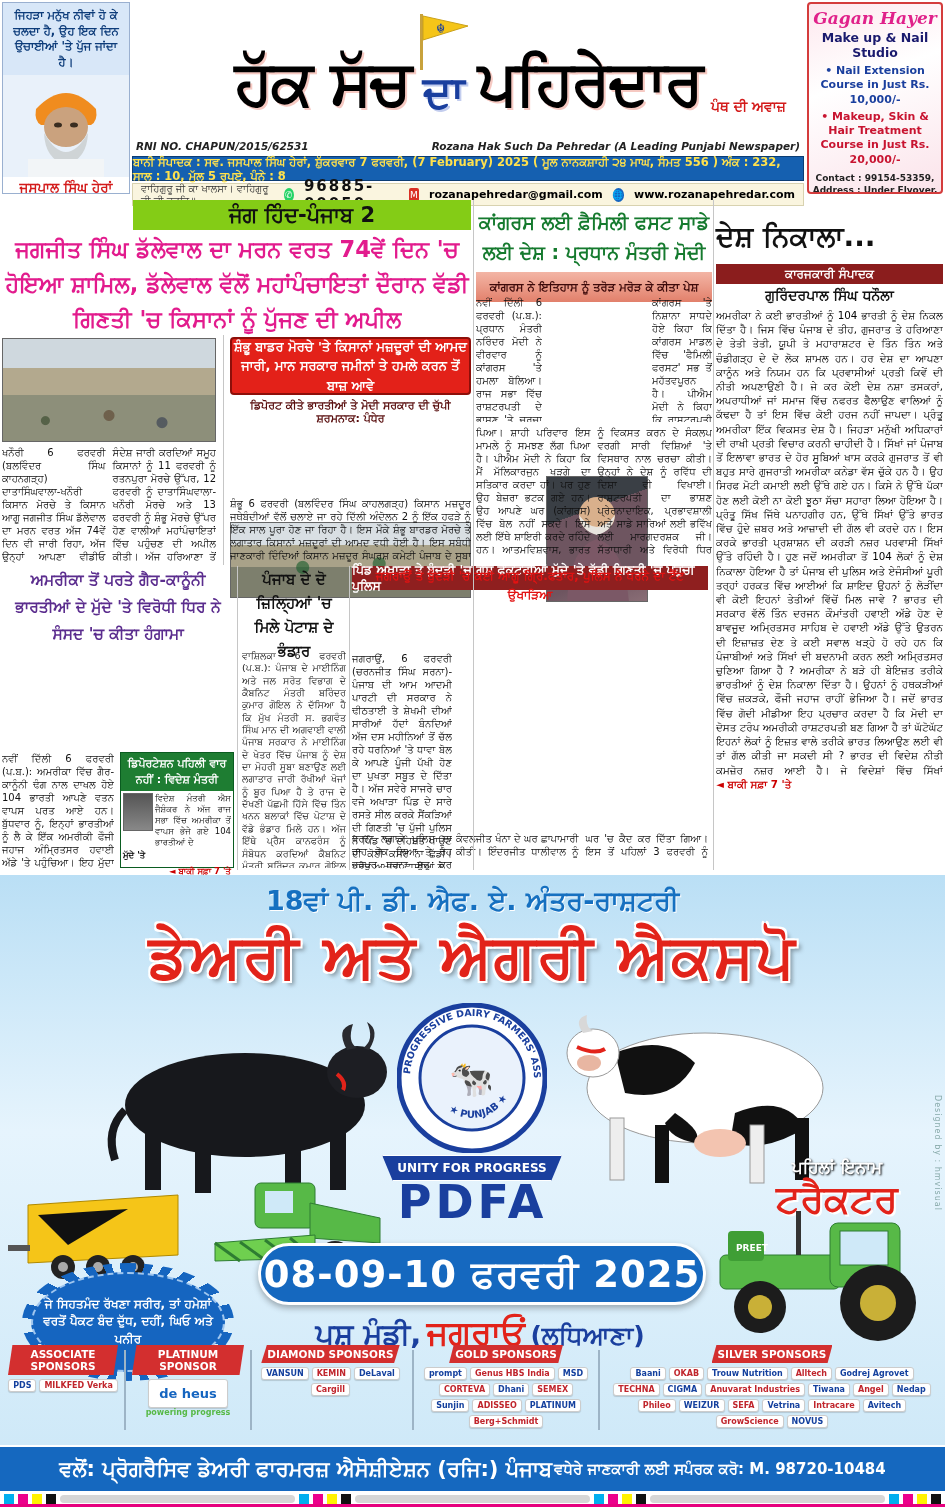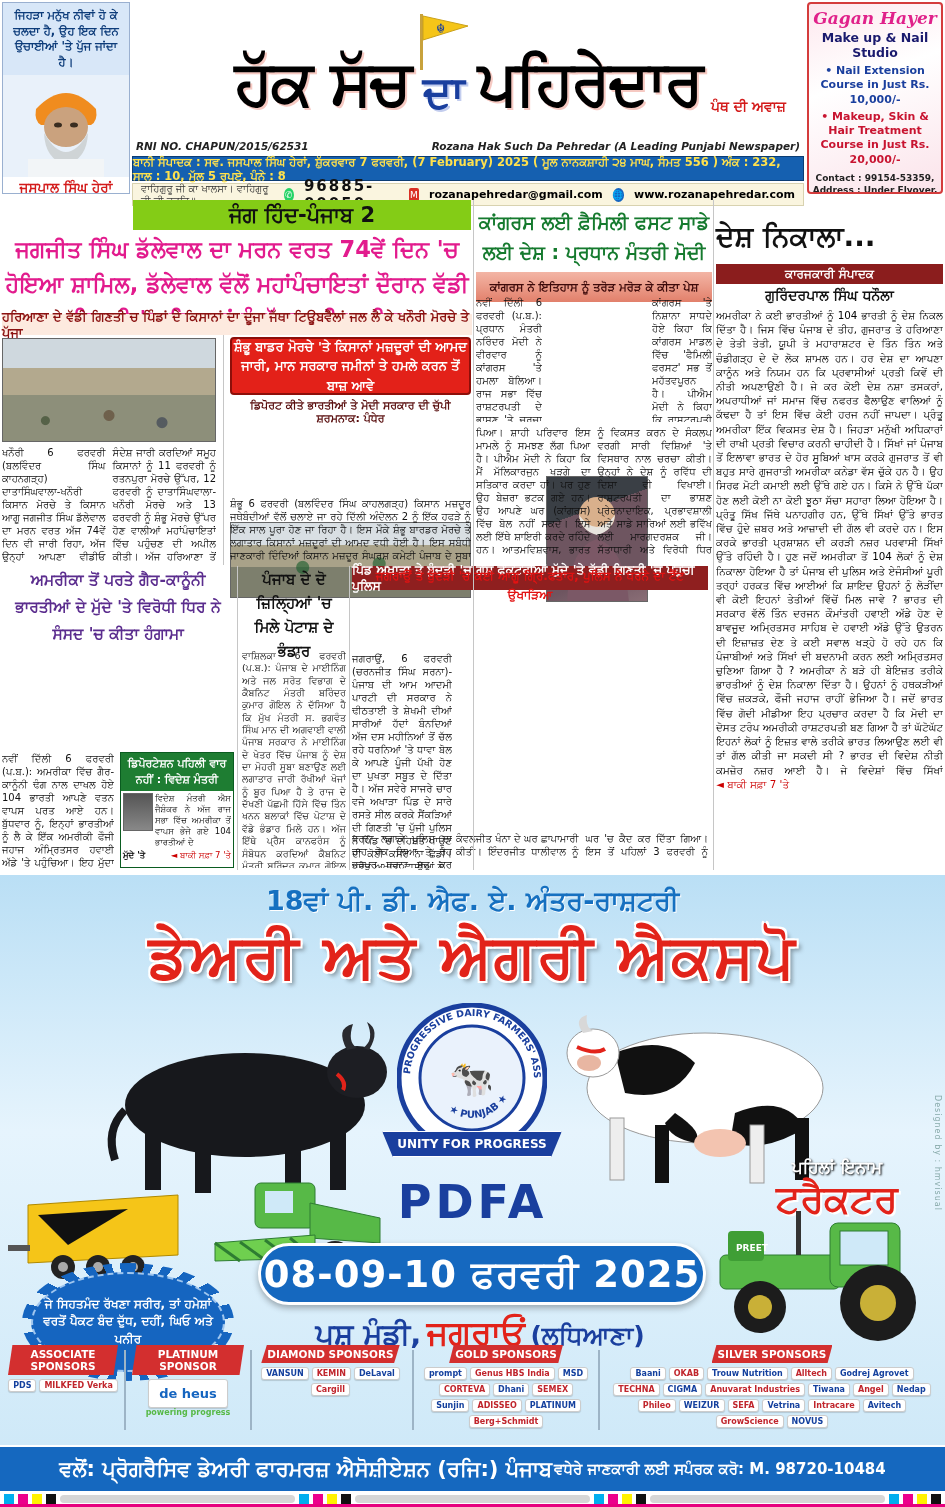--- a/index.html
+++ b/index.html
@@ -52,21 +52,21 @@
       radial-gradient(circle at 62% 55%, rgba(20,90,40,.6) 6px, transparent 7px),
       linear-gradient(#d9dfe3 0 30%, #a9a289 30% 60%, #7d7f6d 60%); }
   .police { background:
       radial-gradient(circle at 25% 45%, rgba(150,30,40,.7) 4px, transparent 5px),
       radial-gradient(circle at 55% 42%, rgba(150,30,40,.7) 4px, transparent 5px),
       radial-gradient(circle at 80% 47%, rgba(150,30,40,.7) 4px, transparent 5px),
       linear-gradient(#d5dadd 0 25%, #b9a87c 25% 70%, #96917b 70%); }
   .modi-ph { background:linear-gradient(160deg,#3a3f45 0 30%, #6e5560 30% 75%, #8a6e76); }
   .body-txt { font-size:10px; line-height:1.3; color:#111; }
   .two-col { column-count:2; column-gap:7px; }
-  .cont-mark { color:#c00; font-weight:normal; white-space:nowrap; }
+  .cont-mark { color:#c00; font-weight:bold; white-space:nowrap;margin-top:16px; }
   .redbox { left:230px; top:337px; width:241px; height:58px; background:#e32119; border:2px solid #8d0f0a; border-radius:4px; color:#fff; font-weight:bold; font-size:13px; line-height:1.5; display:flex; align-items:center; justify-content:center; text-align:center; padding:2px; }
   .cap { font-weight:bold; color:#5a1010; font-size:11px; }
   .headline-green { left:476px; top:207px; width:236px; height:62px; color:#157a2e; font-weight:bold; font-size:19px; line-height:1.6; text-align:center; }
   .redbar-sub { left:476px; top:272px; width:236px; height:30px; background:linear-gradient(#f3b5a5,#e2806b); color:#3d0a0a; font-weight:bold; font-size:11.5px; display:flex; align-items:center; justify-content:center; }
   .ed-title { left:716px; top:220px; width:227px; height:42px; color:#111; font-weight:bold; font-size:28px; }
   .ed-bar { left:716px; top:264px; width:227px; height:20px; background:#8b1d1d; color:#fff; font-weight:bold; font-size:12px; display:flex; align-items:center; justify-content:center; }
   .ed-author { left:716px; top:287px; width:227px; height:19px; font-weight:bold; font-size:14px; text-align:center; color:#111; }
   .ed-body { left:716px; top:308px; width:227px; height:562px; font-size:10.3px; line-height:1.38; overflow:hidden; }
   .headline-purple { left:2px; top:567px; width:232px; height:60px; color:#5b2d8e; font-weight:bold; font-size:15.5px; line-height:1.75; text-align:center; }
   .greenbox { left:120px; top:752px; width:114px; height:116px; border:1px solid #0a5c20; }
@@ -75,21 +75,21 @@
   .maroon-bar { left:352px; top:566px; width:356px; height:24px; background:#8f1f1f; color:#fff; font-weight:bold; font-size:12.5px; display:flex; align-items:center; justify-content:center; }
   .headline-red { left:352px; top:567px; width:356px; height:56px; color:#e21212; font-weight:bold; font-size:12px; line-height:1.6; text-align:center; }
   .vline { width:1px; background:#c6c6c6; }
 
   
   .expo { left:0; top:875px; width:945px; height:570px; background:linear-gradient(#badff5,#e6f4fd 45%,#cfe9f8); overflow:hidden; }
   .expo-l1 { position:absolute; left:0; top:10px; width:945px; text-align:center; color:#1670c0; font-weight:bold; font-size:27px; text-shadow:1px 1px 0 #fff; }
   .expo-l2 { position:absolute; left:0; top:46px; width:945px; text-align:center; color:#e2231a; font-weight:bold; font-size:60px; letter-spacing:2px;
              text-shadow:-2px -2px 0 #fff,2px -2px 0 #fff,-2px 2px 0 #fff,2px 2px 0 #fff,4px 4px 4px rgba(0,0,0,.35); }
   .pdfa-logo { position:absolute; left:397px; top:128px; width:150px; height:150px; }
-  .pdfa-ribbon { position:absolute; left:382px; top:256px; width:180px; height:26px; background:#1a3f9e; color:#fff; font-weight:bold; font-size:12px; display:flex; align-items:center; justify-content:center; clip-path:polygon(0 0,100% 0,94% 100%,6% 100%); border:1px solid #fff; }
+  .pdfa-ribbon { position:absolute; left:382px; top:280px; width:180px; height:26px; background:#1a3f9e; color:#fff; font-weight:bold; font-size:12px; display:flex; align-items:center; justify-content:center; clip-path:polygon(0 0,100% 0,94% 100%,6% 100%); border:1px solid #fff; }
   .pdfa-word { position:absolute; left:0; top:300px; width:945px; text-align:center; color:#1a3f9e; font-weight:bold; font-size:46px; letter-spacing:4px; }
   .prize1 { position:absolute; left:742px; top:282px; width:190px; text-align:center; color:#fff; font-weight:bold; font-size:17px; text-shadow:1px 1px 2px #000; }
   .prize2 { position:absolute; left:742px; top:302px; width:190px; text-align:center; color:#e2231a; font-weight:bold; font-size:38px; text-shadow:2px 2px 0 #fff; }
   .dates-pill { position:absolute; left:258px; top:368px; width:448px; height:62px; background:#1568bf; border:3px solid #fff; border-radius:34px; box-shadow:0 3px 6px rgba(0,0,0,.3); color:#fff; font-weight:bold; font-size:37px; display:flex; align-items:center; justify-content:center; letter-spacing:1px; }
   .venue { position:absolute; left:200px; top:438px; width:560px; text-align:center; font-weight:bold; }
   .venue .v1 { color:#1a3f9e; font-size:29px; }
   .venue .v2 { color:#e2231a; font-size:33px; }
   .venue .v3 { color:#1a3f9e; font-size:25px; }
   .burst { position:absolute; left:22px; top:388px; width:212px; height:118px; }
   .burst-spikes { position:absolute; inset:0; border-radius:50%; background:repeating-conic-gradient(#1565c0 0 8deg, transparent 8deg 16deg); }
@@ -172,21 +172,20 @@
   <div class="abs gagan">
     <div class="gagan-title">Gagan Hayer</div>
     <div class="gagan-sub">Make up &amp; Nail Studio</div>
     <div class="gagan-item1">• Nail Extension Course in Just Rs. 10,000/-</div>
     <div class="gagan-item2">• Makeup, Skin &amp; Hair Treatment Course in Just Rs. 20,000/-</div>
     <div class="gagan-contact">Contact : 99154-53359, Address : Under Flyover, Opposite Basic School, Near Railway Crossing, Tehsil Road, Jagraon</div>
   </div>
 
   <div class="abs sec-banner">ਜੰਗ ਹਿੰਦ-ਪੰਜਾਬ 2</div>
   <div class="abs headline-main">ਜਗਜੀਤ ਸਿੰਘ ਡੱਲੇਵਾਲ ਦਾ ਮਰਨ ਵਰਤ 74ਵੇਂ ਦਿਨ 'ਚ ਹੋਇਆ ਸ਼ਾਮਿਲ, ਡੱਲੇਵਾਲ ਵੱਲੋਂ ਮਹਾਂਪੰਚਾਇਤਾਂ ਦੌਰਾਨ ਵੱਡੀ ਗਿਣਤੀ 'ਚ ਕਿਸਾਨਾਂ ਨੂੰ ਪੁੱਜਣ ਦੀ ਅਪੀਲ</div>
-  <div class="abs subhead-strip">ਹਰਿਆਣਾ ਦੇ ਵੱਡੀ ਗਿਣਤੀ ਚ ਪਿੰਡਾਂ ਦੇ ਕਿਸਾਨਾਂ ਦਾ ਦੂਜਾ ਜੱਥਾ ਟਿਊਬਵੈੱਲਾਂ ਜਲ ਲੈ ਕੇ ਖਨੌਰੀ ਮੋਰਚੇ ਤੇ ਪੁੱਜਾ</div>
 
   <div class="abs photo crowd" style="left:2px; top:338px; width:214px; height:104px;"></div>
   <div class="abs body-txt two-col jst" style="left:2px; top:446px; width:214px; height:117px; overflow:hidden;">
     <span>ਖਨੌਰੀ 6 ਫਰਵਰੀ (ਬਲਵਿੰਦਰ ਸਿੰਘ ਕਾਹਨਗੜ੍ਹ) ਦਾਤਾਸਿੰਘਵਾਲਾ-ਖਨੌਰੀ ਕਿਸਾਨ ਮੋਰਚੇ ਤੇ ਕਿਸਾਨ ਆਗੂ ਜਗਜੀਤ ਸਿੰਘ ਡੱਲੇਵਾਲ ਦਾ ਮਰਨ ਵਰਤ ਅੱਜ 74ਵੇਂ ਦਿਨ ਵੀ ਜਾਰੀ ਰਿਹਾ, ਅੱਜ ਉਨ੍ਹਾਂ ਆਪਣਾ ਵੀਡੀਓ ਸੰਦੇਸ਼ ਜਾਰੀ ਕਰਦਿਆਂ ਸਮੂਹ ਕਿਸਾਨਾਂ ਨੂੰ 11 ਫਰਵਰੀ ਨੂੰ ਰਤਨਪੁਰਾ ਮੋਰਚੇ ਉੱਪਰ, 12 ਫਰਵਰੀ ਨੂੰ ਦਾਤਾਸਿੰਘਵਾਲਾ-ਖਨੌਰੀ ਮੋਰਚੇ ਅਤੇ 13 ਫਰਵਰੀ ਨੂੰ ਸ਼ੰਭੂ ਮੋਰਚੇ ਉੱਪਰ ਹੋਣ ਵਾਲੀਆਂ ਮਹਾਂਪੰਚਾਇਤਾਂ ਵਿੱਚ ਪਹੁੰਚਣ ਦੀ ਅਪੀਲ ਕੀਤੀ। ਅੱਜ ਹਰਿਆਣਾ ਤੋਂ ਕਿਸਾਨਾਂ ਦਾ ਦੂਜਾ ਜੱਥਾ ਦਾਤਾਸਿੰਘਵਾਲਾ-ਖਨੌਰੀ ਕਿਸਾਨ ਮੋਰਚੇ ਉੱਪਰ ਆਪਣੇ ਖੇਤਾਂ ਵਿੱਚੋਂ ਪਾਣੀ ਲੈ ਕੇ ਪਹੁੰਚਿਆ। ਅੱਜ ਬਿੰਜੋਲ, ਗਾਹਰਪੁਰ, ਕੱਕੜੋਦ, ਗੋਬਿੰਦਗੜ੍ਹ, ਬਰਾਜ਼, ਉਮਰਾ, ਦੇਪਲ, ਖਰੜ ਅਲੀਪੁਰ, ਚੰਦੋਗੀ,</span>
     
   </div>
 
   <div class="abs redbox">ਸ਼ੰਭੂ ਬਾਡਰ ਮੋਰਚੇ 'ਤੇ ਕਿਸਾਨਾਂ ਮਜ਼ਦੂਰਾਂ ਦੀ ਆਮਦ ਜਾਰੀ, ਮਾਨ ਸਰਕਾਰ ਜਮੀਨਾਂ ਤੇ ਹਮਲੇ ਕਰਨ ਤੋਂ ਬਾਜ਼ ਆਵੇ</div>
   <div class="abs cap ctr" style="left:230px; top:399px; width:241px;">ਡਿਪੋਰਟ ਕੀਤੇ ਭਾਰਤੀਆਂ ਤੇ ਮੋਦੀ ਸਰਕਾਰ ਦੀ ਚੁੱਪੀ ਸ਼ਰਮਨਾਕ: ਪੰਧੇਰ</div>
   <div class="abs photo crowd2" style="left:230px; top:418px; width:241px; height:76px;"></div>

